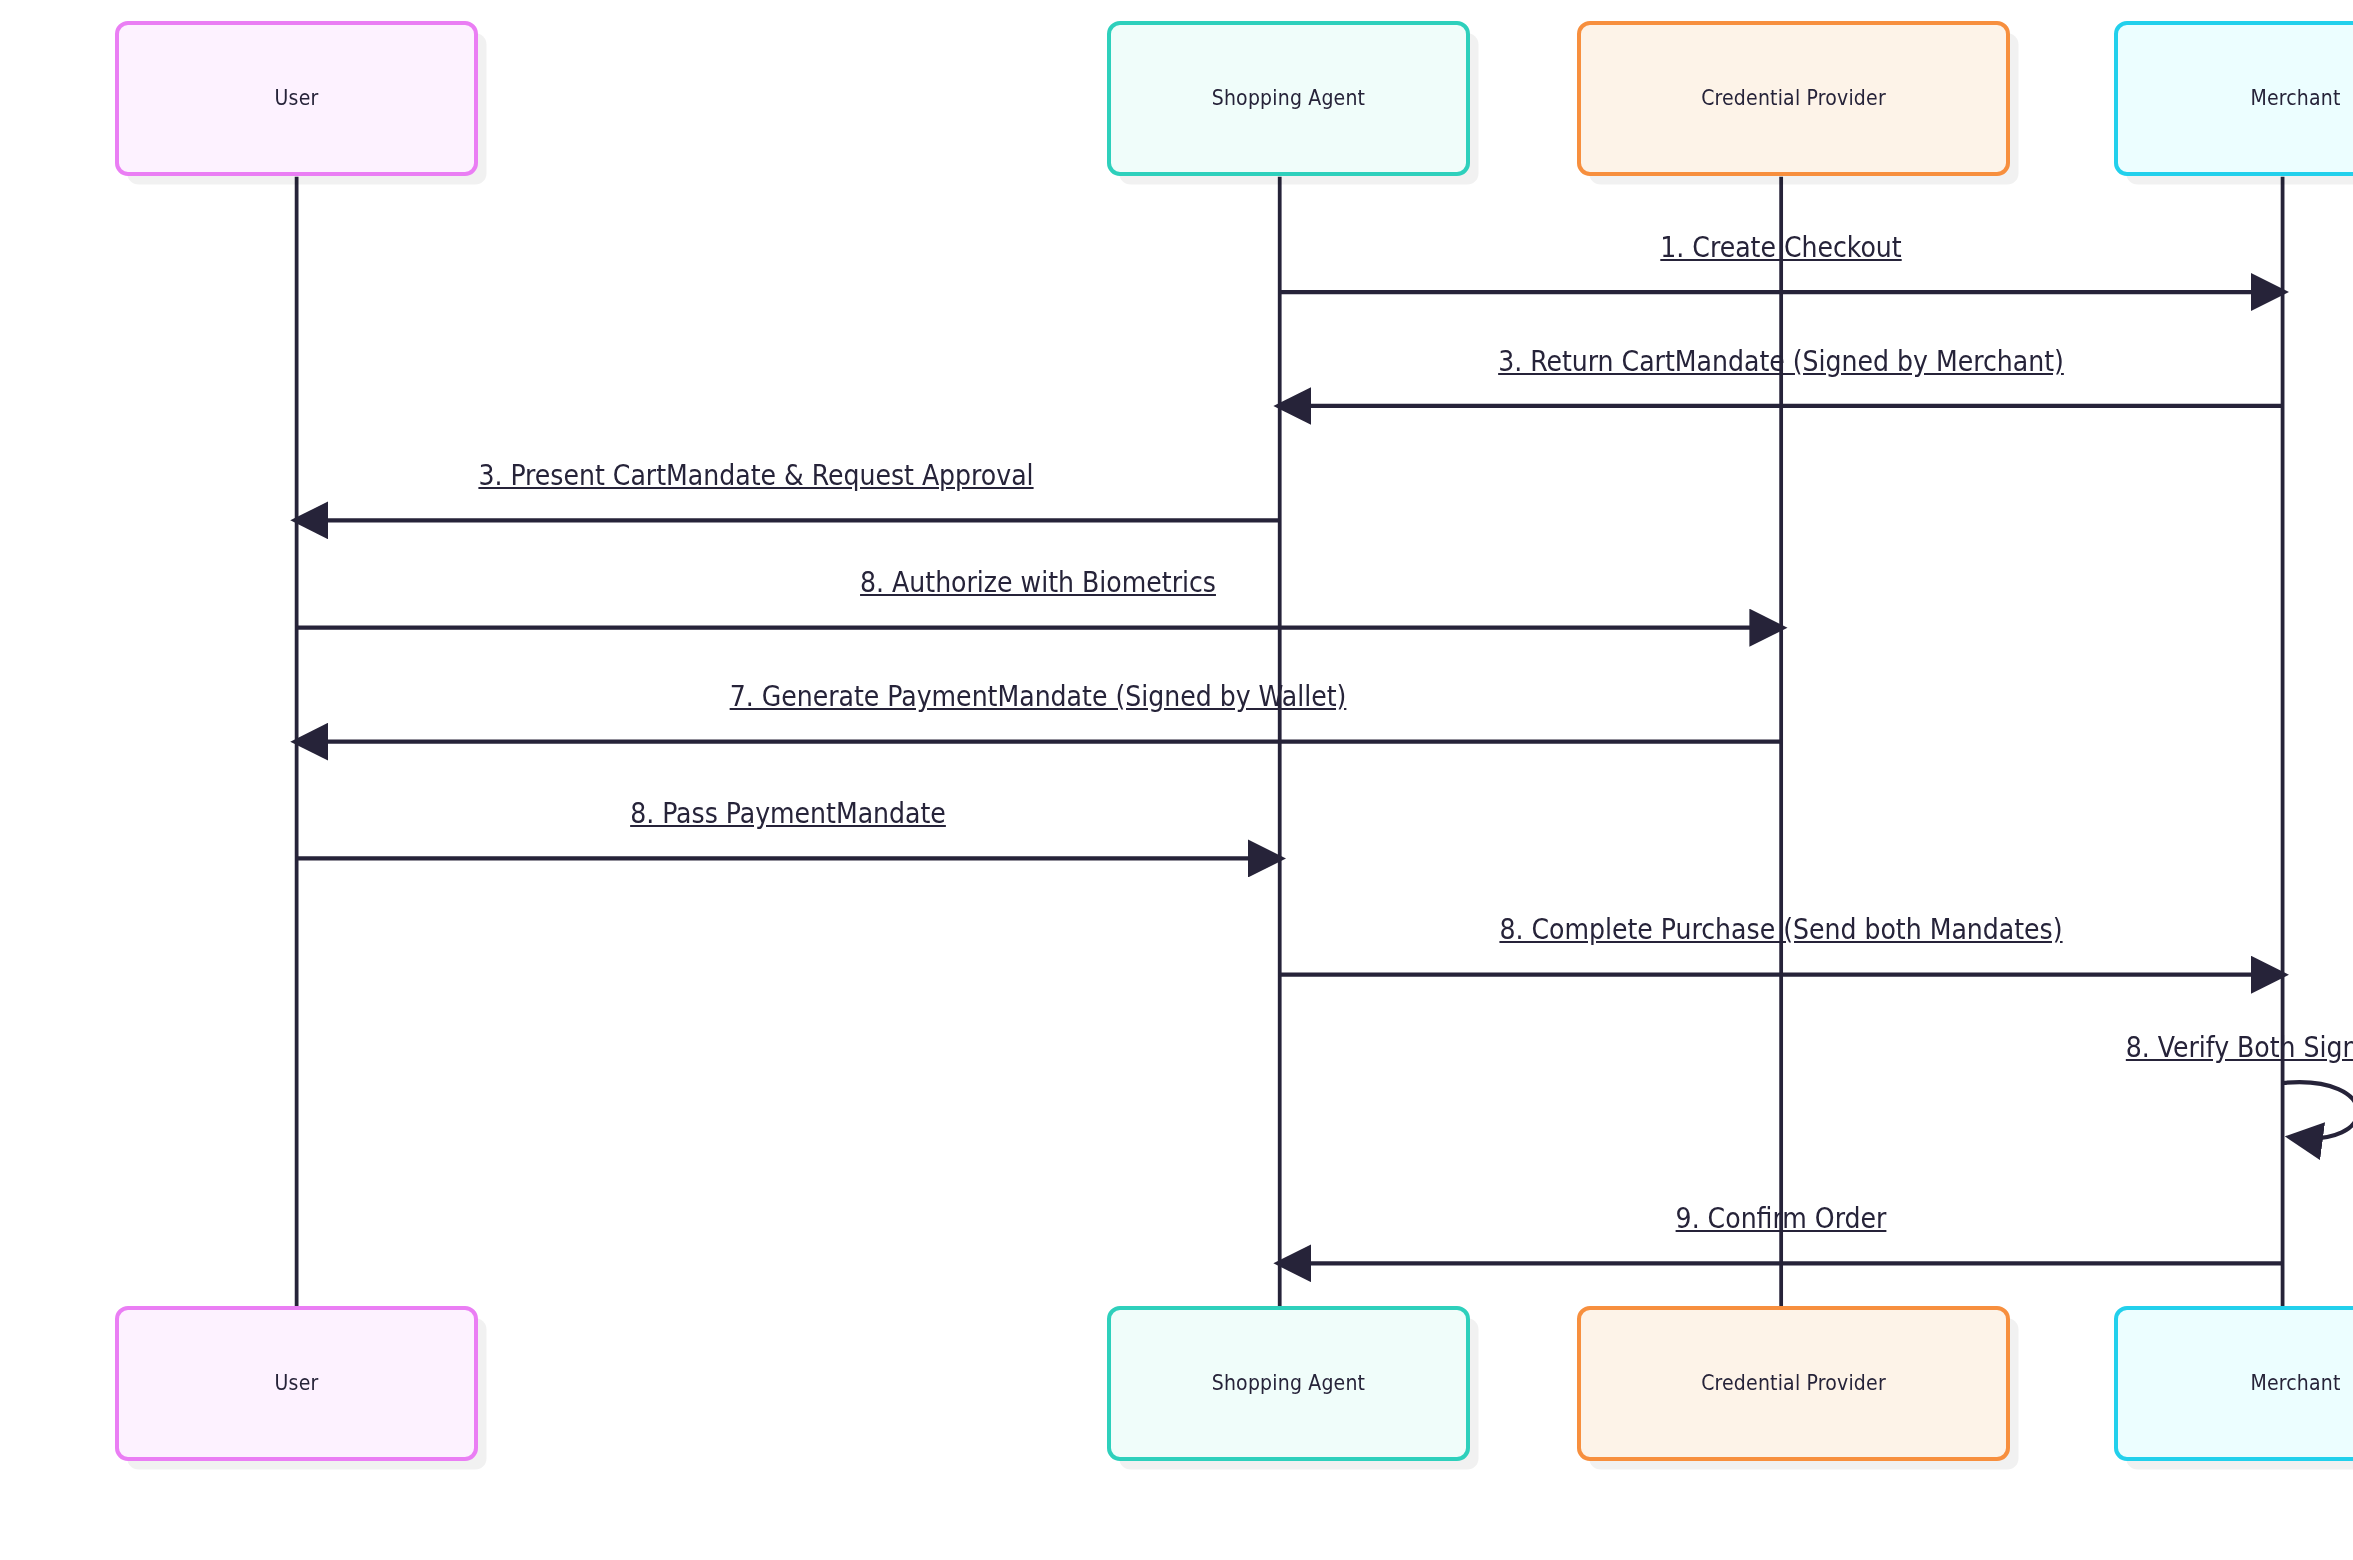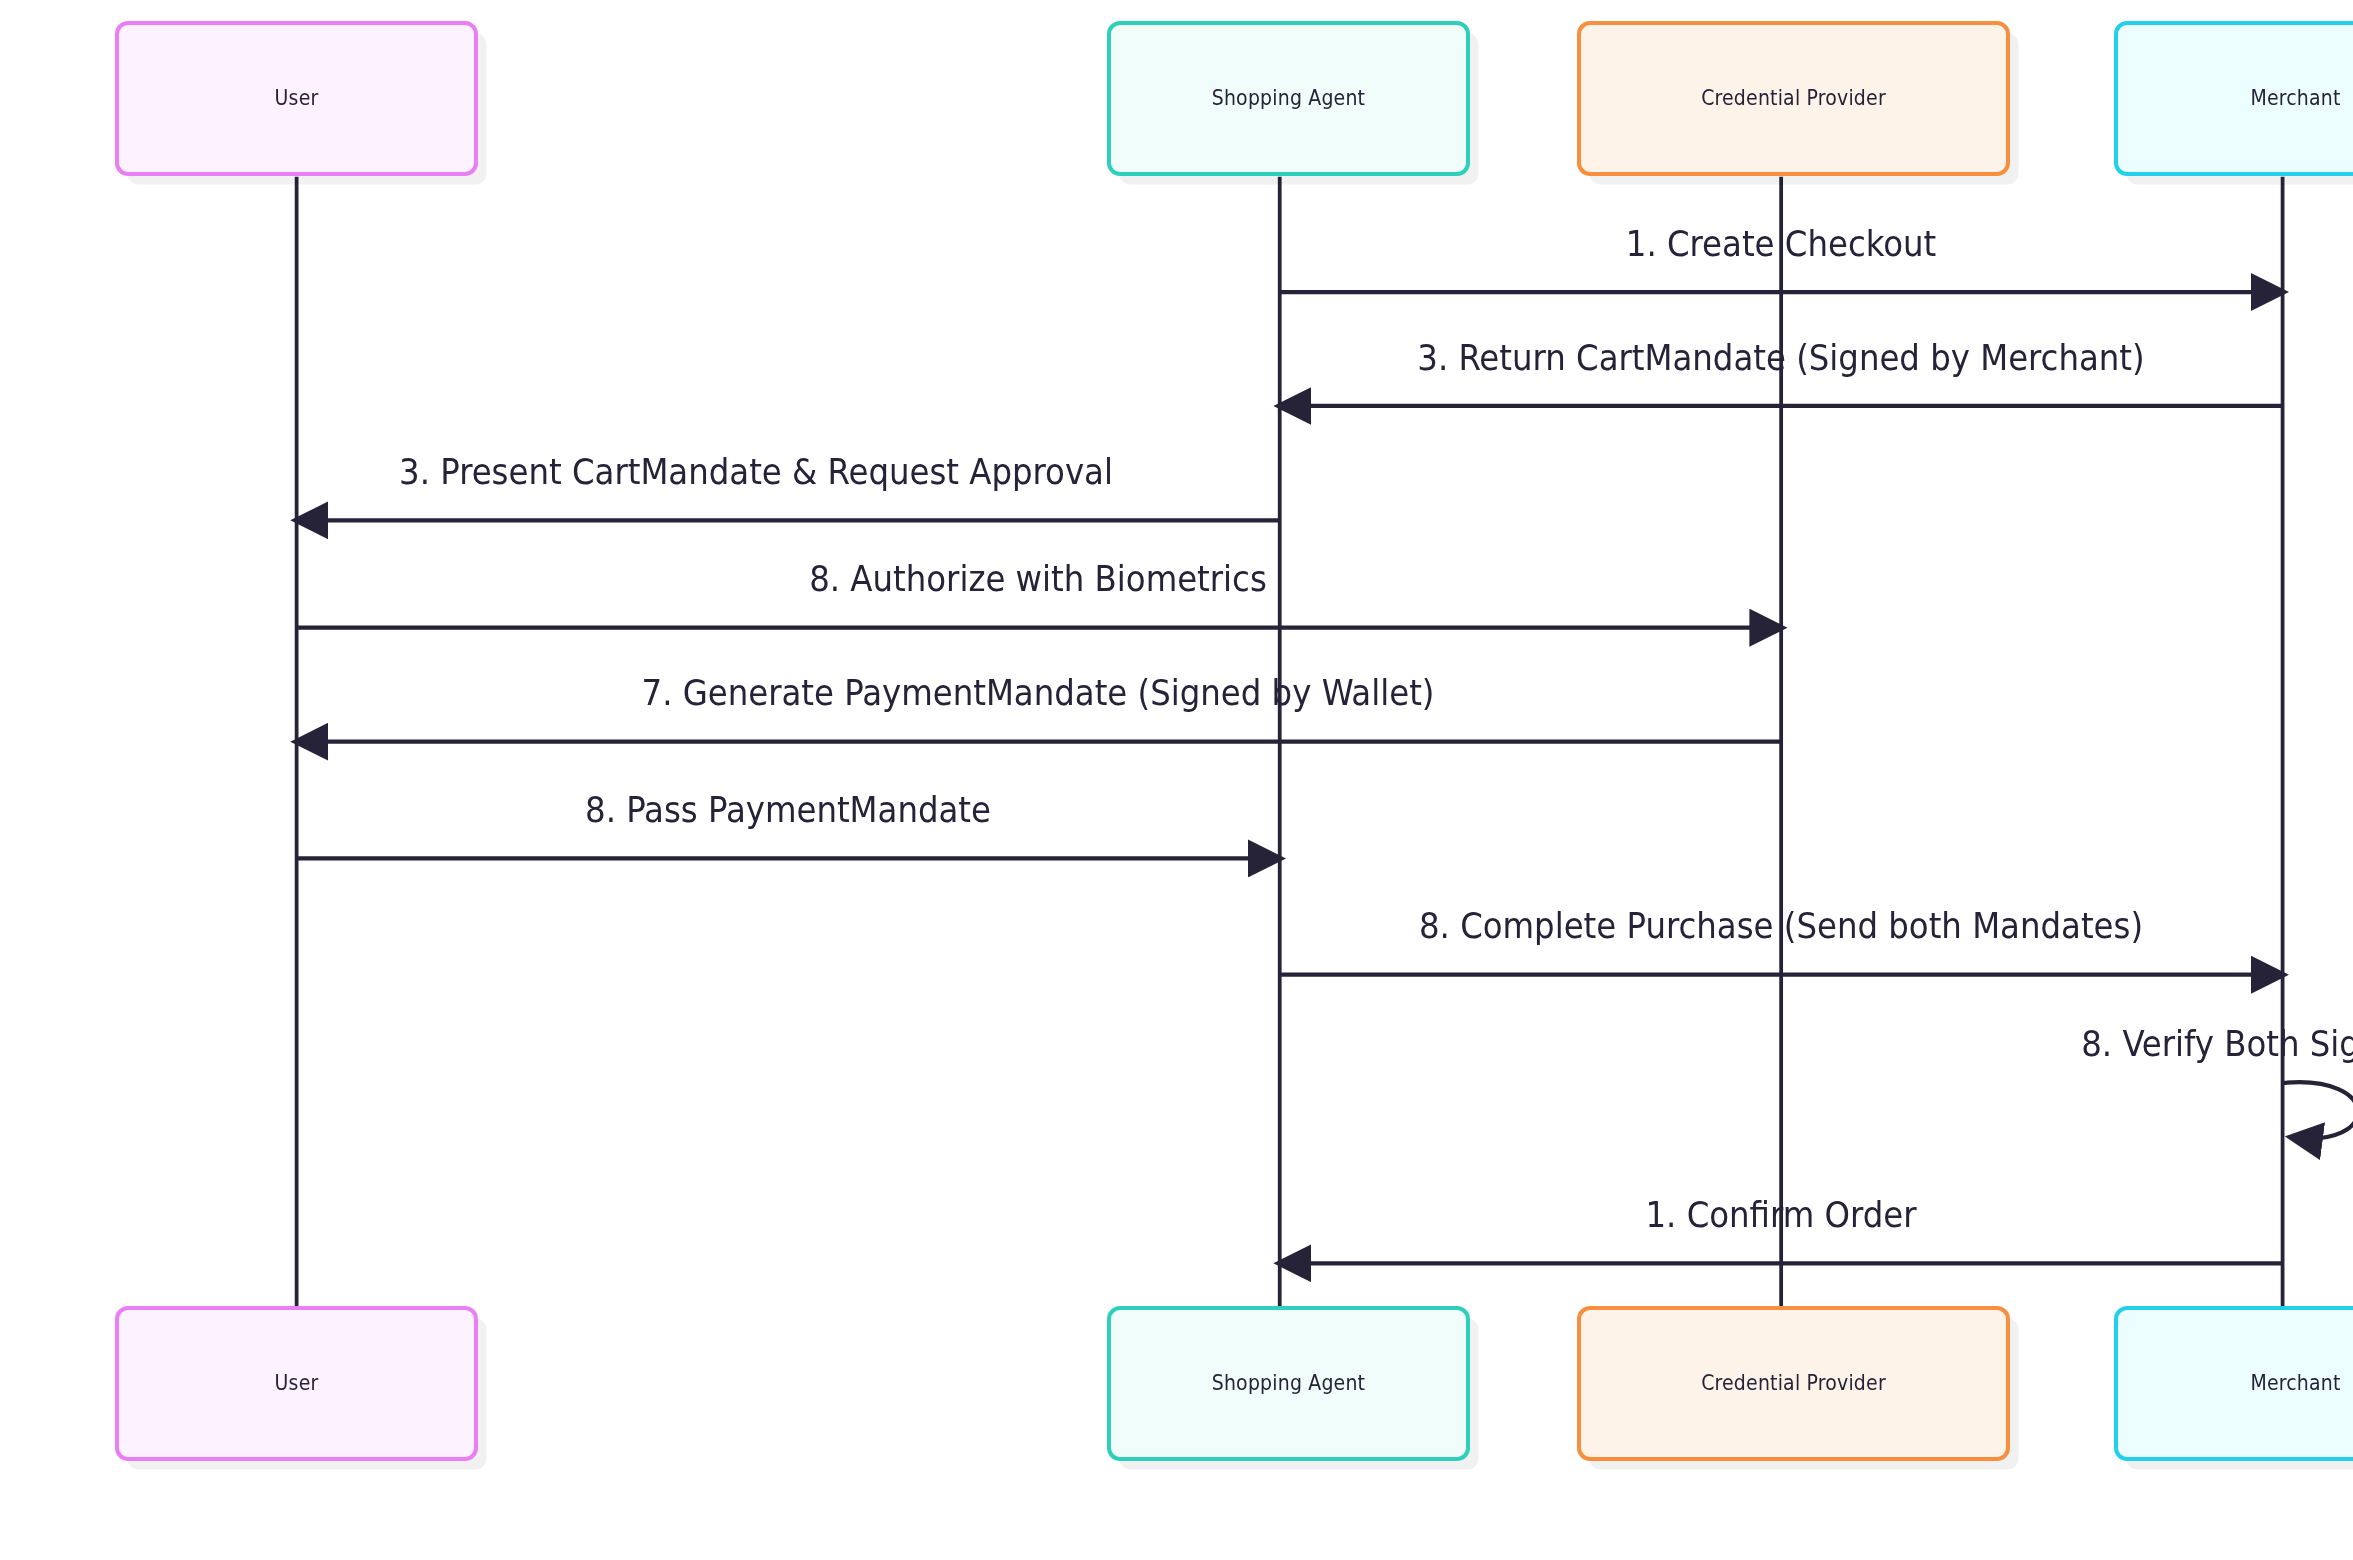--- a/index.html
+++ b/index.html
@@ -24,26 +24,27 @@
   .actor-label{
     font-size:21px;
     font-weight:400;
     color:#262339;
     letter-spacing:0.2px;
     white-space:nowrap;
     line-height:1;
   }
   .msg-label{
     position:absolute;
-    font-size:36px;
+    font-size:28px;
     color:#262339;
     white-space:nowrap;
     line-height:1;
     transform:translate(-50%,-100%);
     z-index:4;
+    text-decoration:underline;
   }
 </style>
 </head>
 <body>
 
 <div id="diagram">
 
   <svg id="svg-layer" viewBox="0 0 5605 3315">
     <defs>
       <marker id="arrow-right" viewBox="0 0 12 12" refX="10" refY="6" markerWidth="9" markerHeight="9" orient="auto-start-reverse">
@@ -102,17 +103,17 @@
     </div>
   <div id="msg-labels">
       <div class="msg-label" style="left: 1781px; top: 262px;">1. Create Checkout</div>
       <div class="msg-label" style="left: 1781px; top: 376px;">3. Return CartMandate (Signed by Merchant)</div>
       <div class="msg-label" style="left: 756px; top: 490px;">3. Present CartMandate &amp; Request Approval</div>
       <div class="msg-label" style="left: 1038px; top: 597px;">8. Authorize with Biometrics</div>
       <div class="msg-label" style="left: 1038px; top: 711px;">7. Generate PaymentMandate (Signed by Wallet)</div>
       <div class="msg-label" style="left: 788px; top: 828px;">8. Pass PaymentMandate</div>
       <div class="msg-label" style="left: 1781px; top: 944px;">8. Complete Purchase (Send both Mandates)</div>
       <div class="msg-label" style="left: 2282px; top: 1062px;">8. Verify Both Signatures</div>
-      <div class="msg-label" style="left: 1781px; top: 1233px;">1. Confirm Order</div>
+      <div class="msg-label" style="left: 1781px; top: 1233px;">9. Confirm Order</div>
     </div>
 
 </div>
 
 
 </body></html>

